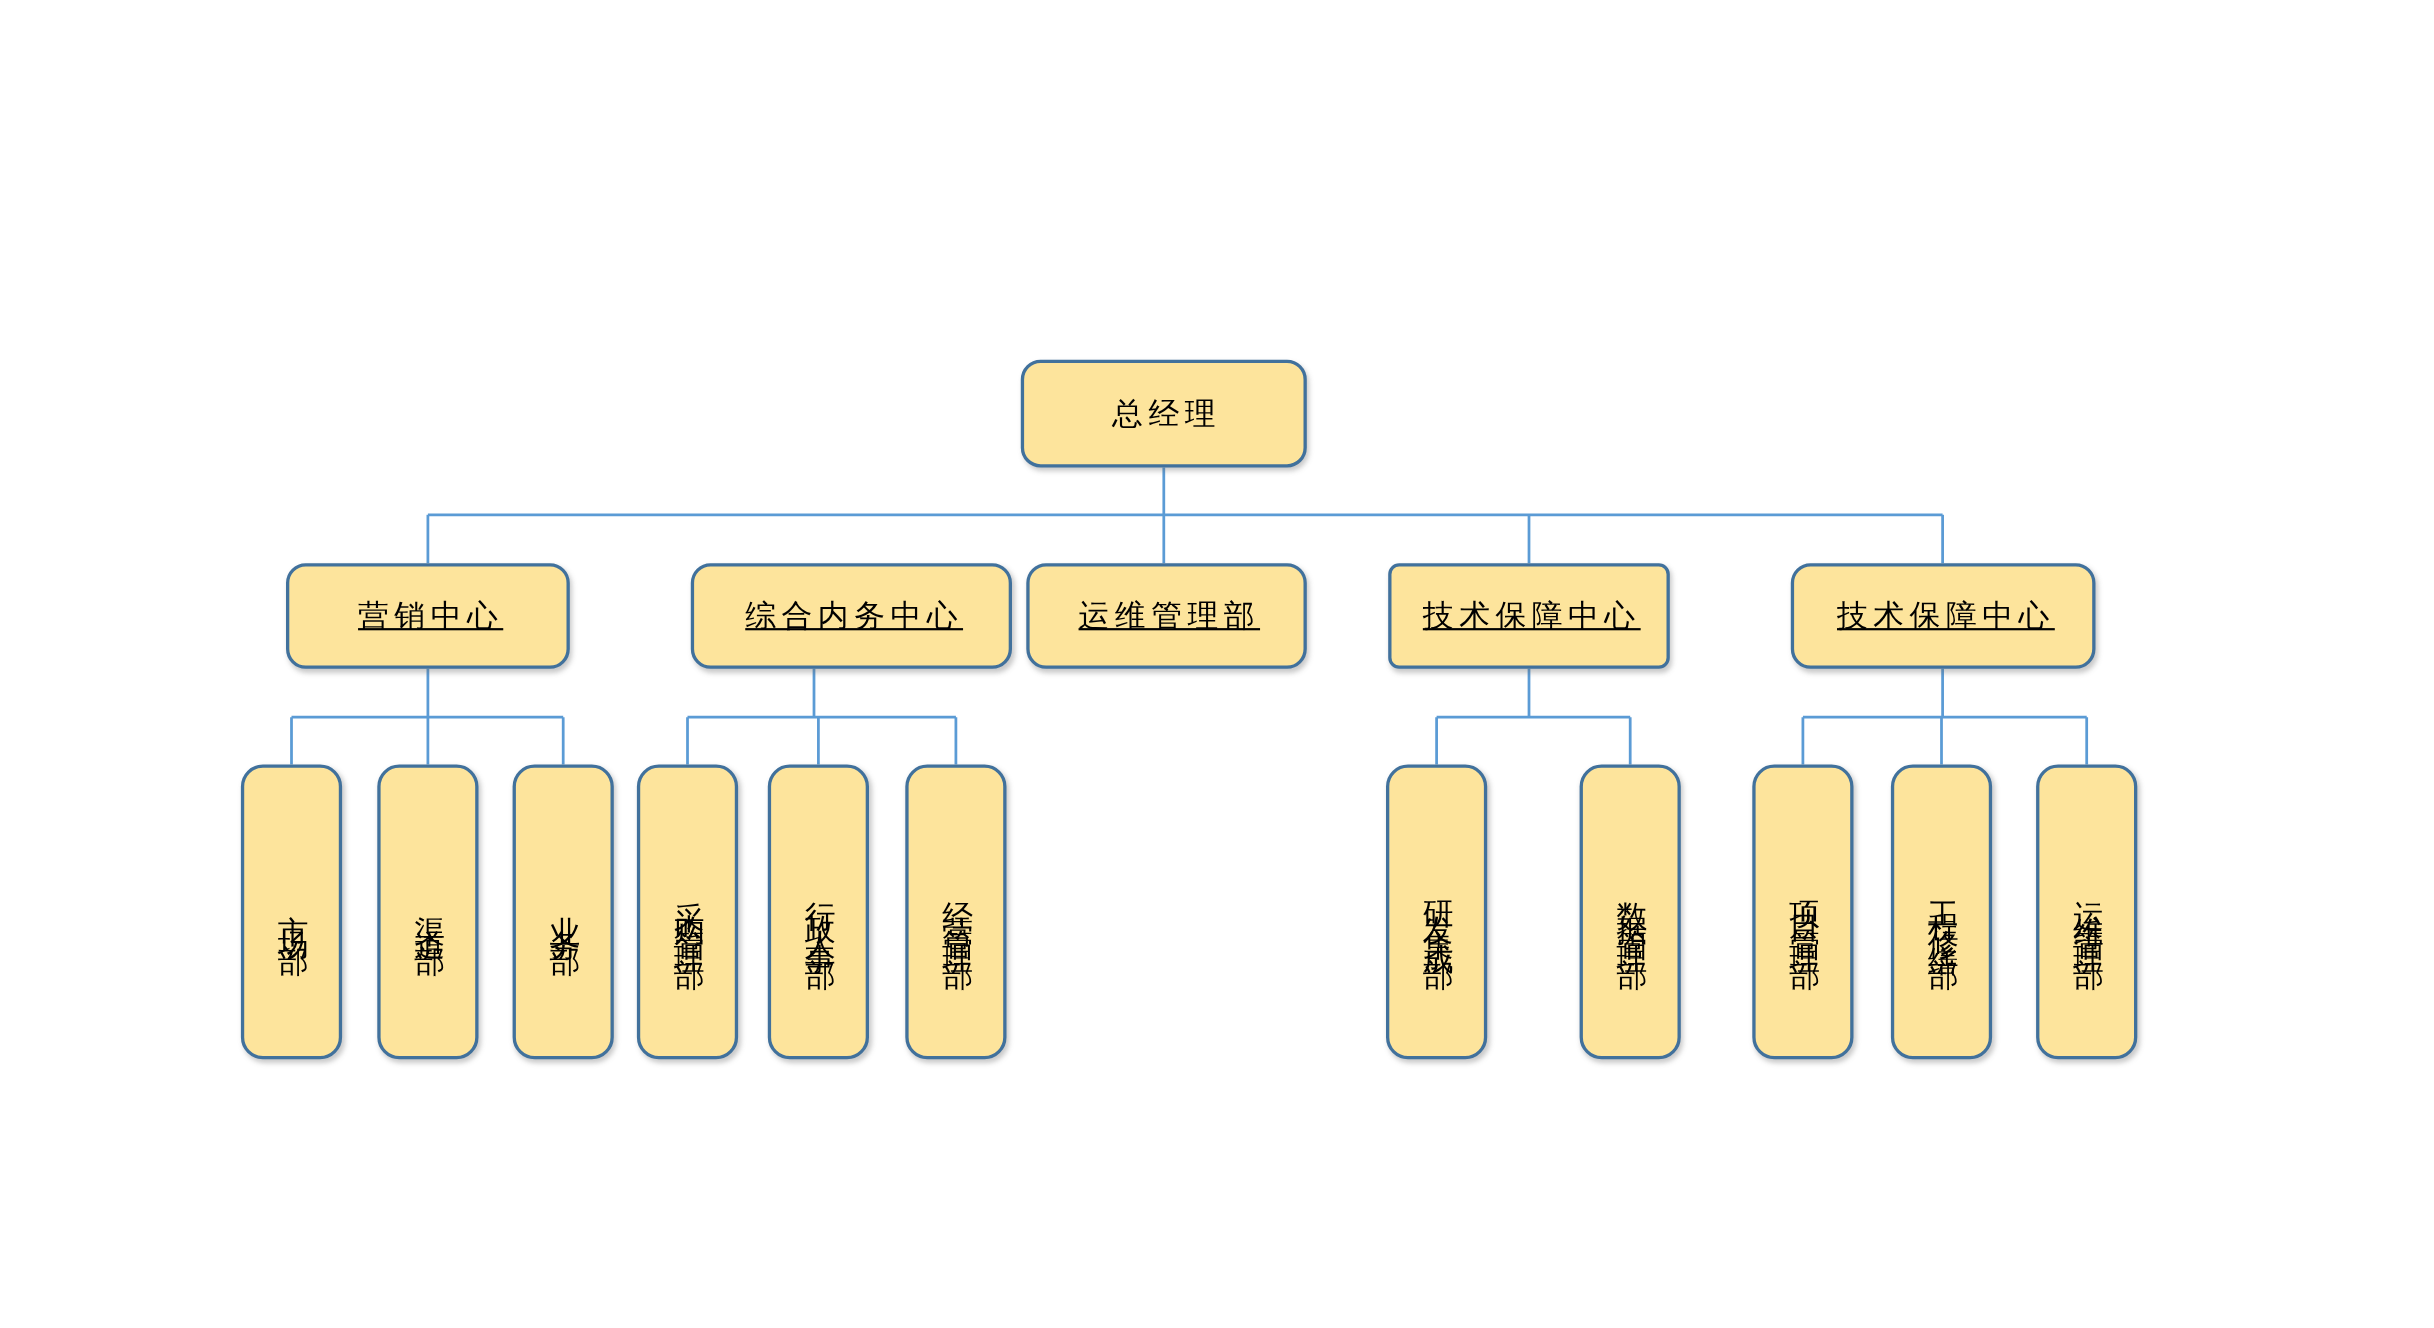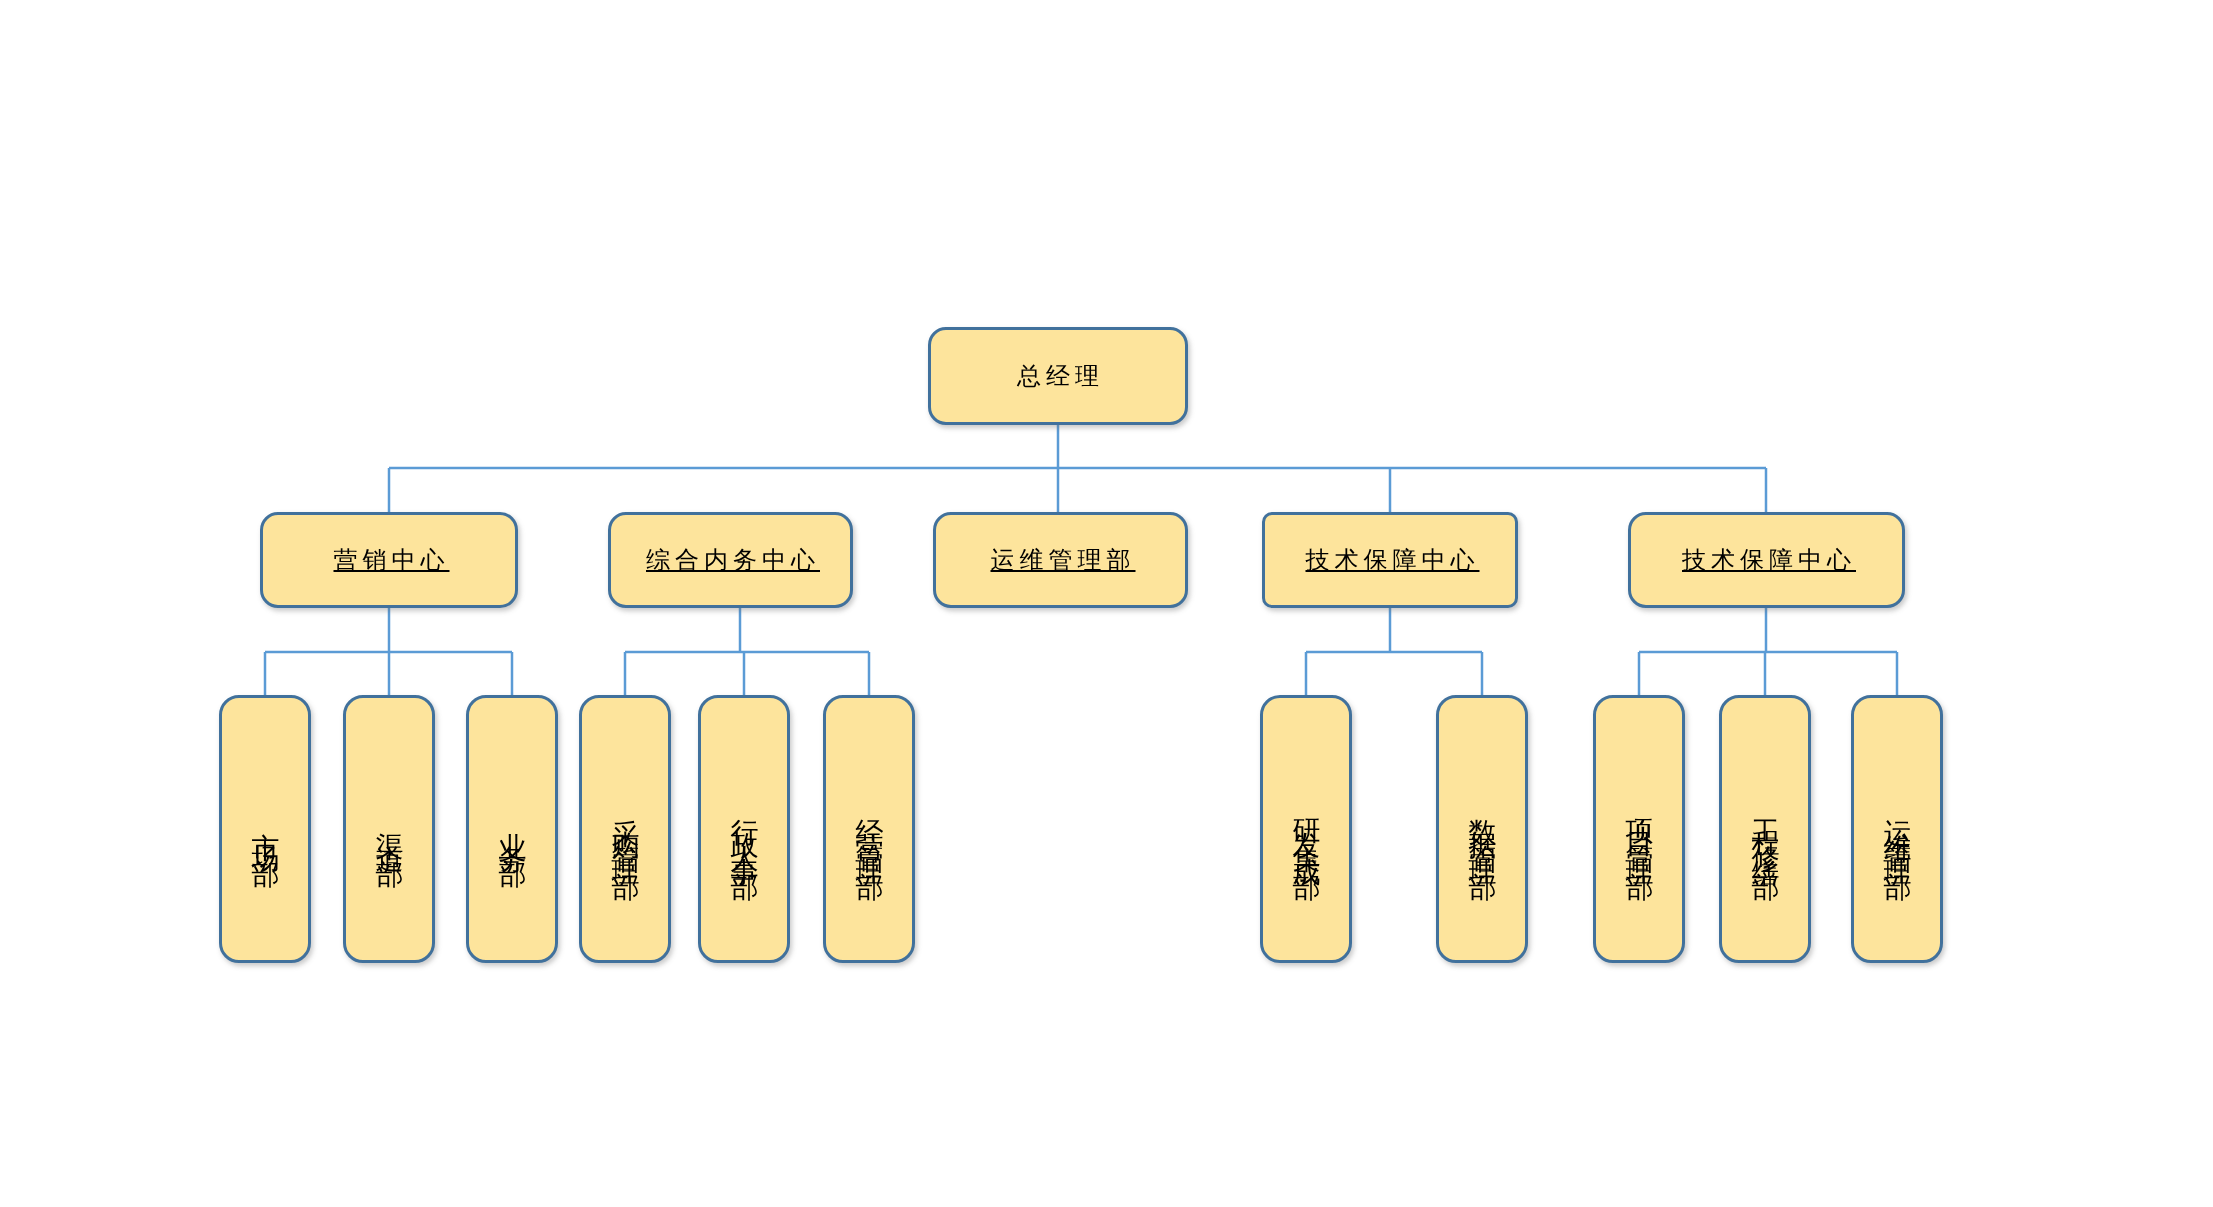--- a/index.html
+++ b/index.html
@@ -28,38 +28,38 @@
     background: #FDE49C;
     border: 3px solid #41719C;
     border-radius: 18px;
     box-shadow: 2px 3px 5px rgba(100,100,100,0.35);
     display: flex;
     align-items: center;
     justify-content: center;
     color: #000000;
   }
   .node.h span {
-    font-size: 24px;
+    font-size: 28px;
     letter-spacing: 5px;
     text-indent: 5px;
     white-space: nowrap;
   }
   .node.v span {
     writing-mode: vertical-rl;
     text-orientation: upright;
     font-size: 28px;
     letter-spacing: 13px;
     white-space: nowrap;
   }
   
   .n-root  { left: 928px;  top: 327px; width: 260px; height: 98px; }
   
   .lvl2    { top: 512px; height: 96px; text-decoration: underline; }
   .n-mkt   { left: 260px;  width: 258px; }
-  .n-int   { left: 608px;  width: 245px; }
+  .n-int   { left: 628px;  width: 292px; }
   .n-fin   { left: 933px;  width: 255px; }
   .n-tech  { left: 1262px; width: 256px; border-radius: 10px; }
   .n-proj  { left: 1628px; width: 277px; }
   
   .lvl3    { top: 695px; height: 268px; width: 92px; border-radius: 20px; }
   .n-g1c1  { left: 219px; }
   .n-g1c2  { left: 343px; }
   .n-g1c3  { left: 466px; }
   .n-g2c1  { left: 579px; }
   .n-g2c2  { left: 698px; }

